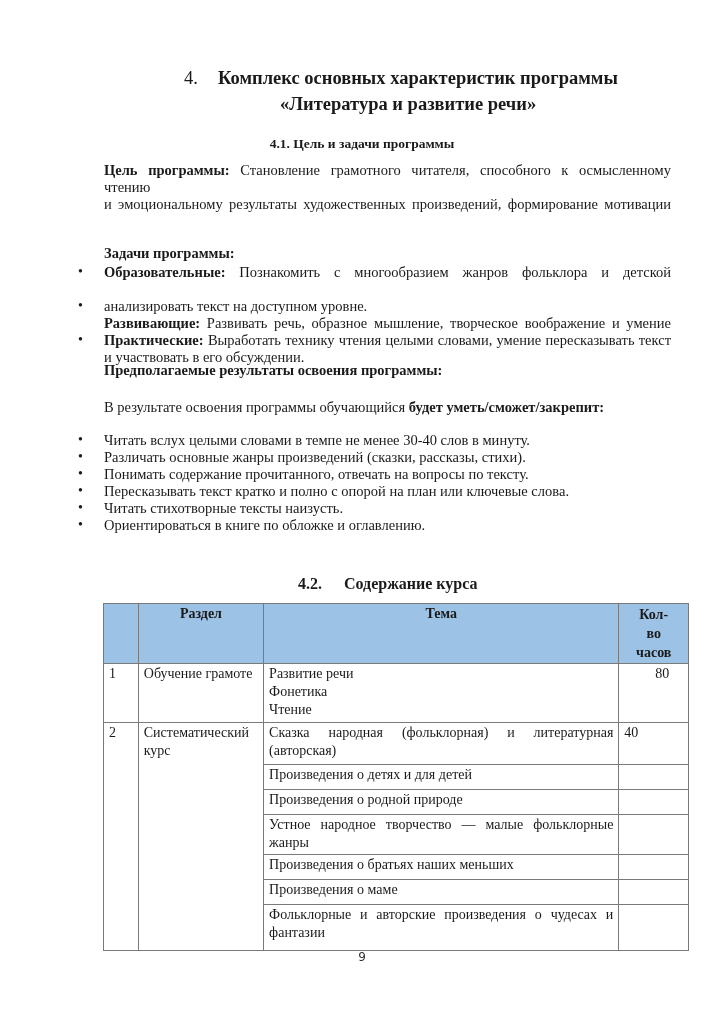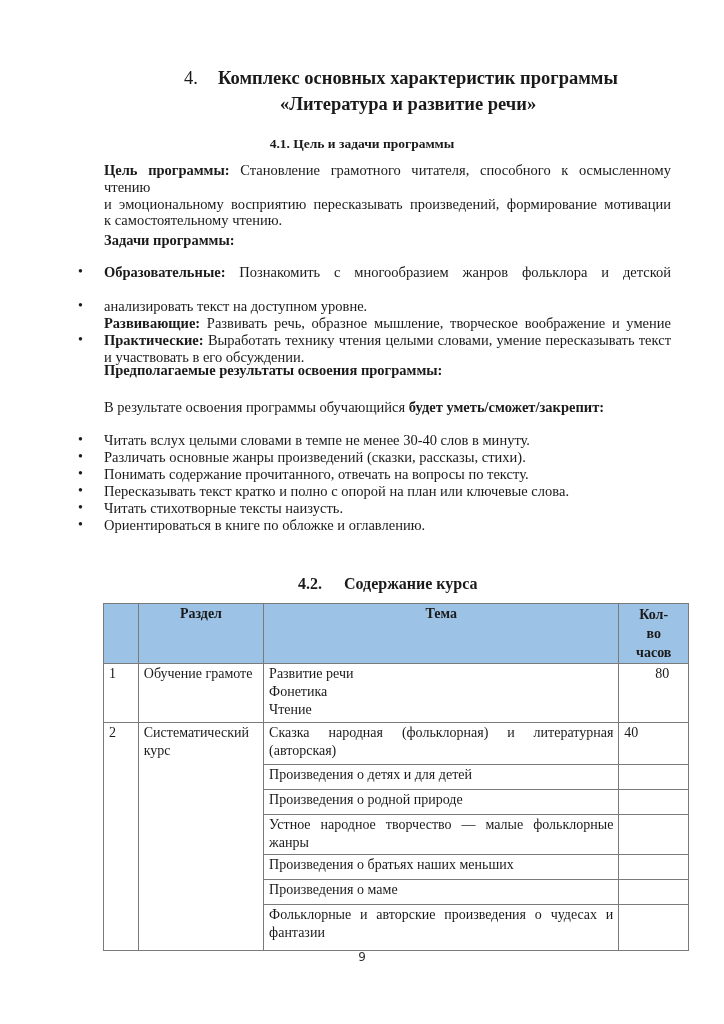--- a/index.html
+++ b/index.html
@@ -43,25 +43,24 @@
 <div class="abs h1" style="left:218px; top:67px;">
   <span class="h1-num" style="position:absolute; left:-34px;">4.</span>
   <span>Комплекс основных характеристик программы</span>
 </div>
 <div class="abs h1" style="left:280px; top:93px;text-align:center;">«Литература  и развитие речи»</div>
 
 <div class="abs h2" style="left:0; width:724px; text-align:center; top:136px;">4.1. Цель и задачи программы</div>
 
 <div class="abs p" style="left:104px; width:567px; top:162px;">
   <div><span class="b">Цель программы:</span><span> Становление грамотного читателя, способного к осмысленному чтению</span></div>
-  <div class="justify" style="text-align-last:justify;">и эмоциональному восприятию пересказывать произведений, формирование мотивации</div>
-  <div>к самостоятельному чтению.</div>
+  <div class="justify" style="text-align-last:justify;">и эмоциональному результаты художественных произведений, формирование мотивации</div>
 </div>
 
-<div class="abs p b" style="left:104px; top:232px;">Задачи программы:</div>
+<div class="abs p b" style="left:104px; top:245px;">Задачи программы:</div>
 
 <div class="abs" style="left:0; top:264px; width:724px;">
   <div class="p" style="position:absolute; top:0; left:104px; width:567px;">
     <span class="bullet-dot" style="left:-26px;">•</span>
     <div style="text-align:justify; text-align-last:justify;"><span class="b">Образовательные:</span><span> Познакомить с многообразием жанров фольклора и детской</span></div>
   </div>
   <div class="p" style="position:absolute; top:34px; left:104px; width:567px;">
     <span class="bullet-dot" style="left:-26px;">•</span>
     <div>анализировать текст на доступном уровне.</div>
     <div style="text-align:justify; text-align-last:justify;"><span class="b">Развивающие:</span><span> Развивать речь, образное мышление, творческое воображение и умение</span></div>

